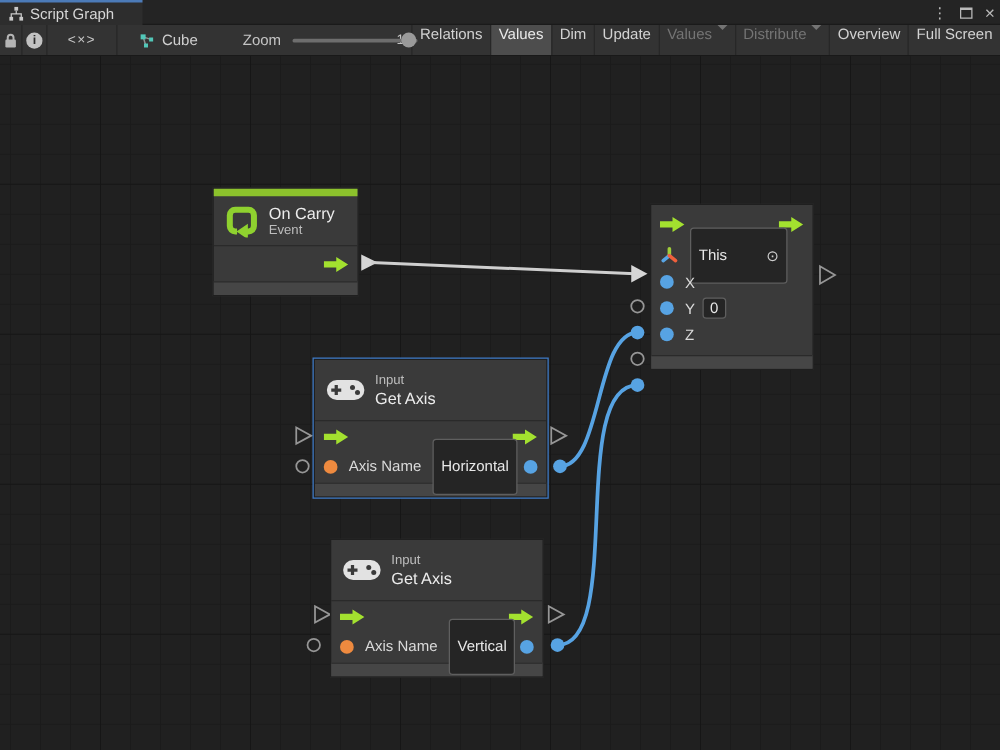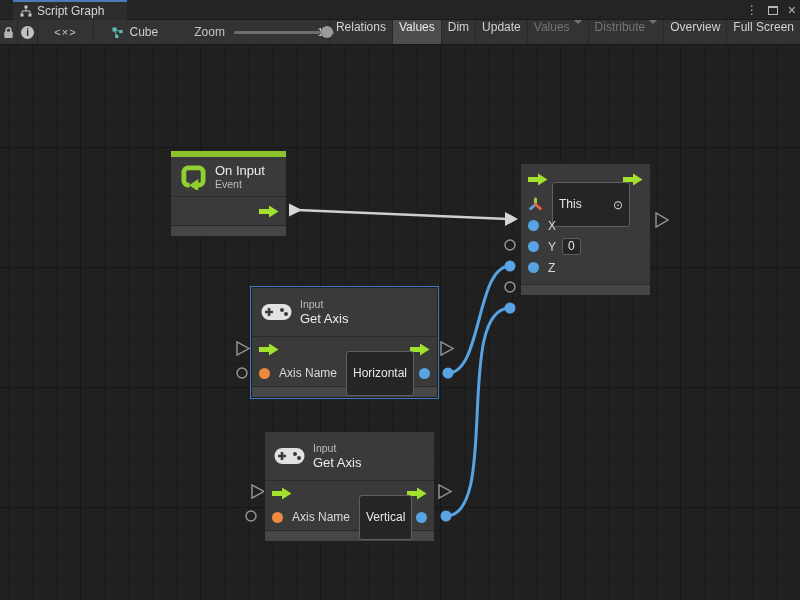--- a/index.html
+++ b/index.html
@@ -2,21 +2,21 @@
 <html><head>
 <meta charset="utf-8">
 <style>
   * { margin:0; padding:0; box-sizing:border-box; }
   html,body { width:800px; height:600px; overflow:hidden; background:#202020;
     font-family:"Liberation Sans", sans-serif; -webkit-font-smoothing:antialiased; }
 
   
   .titlebar { position:absolute; top:0; left:0; width:800px; height:20px;
     background:#242424; border-bottom:1px solid #1a1a1a; }
-  .tab { position:absolute; left:13px; top:0; width:114px; height:20px; background:#2d2d2d;
+  .tab { position:absolute; left:0; top:0; width:114px; height:20px; background:#2d2d2d;
     border-top:2px solid #4c7bb8; display:flex; align-items:center; gap:5px;
     padding-left:7px; color:#d6d6d6; font-size:12px; }
   .win-controls { position:absolute; right:4px; top:0; height:20px; display:flex;
     align-items:center; gap:10px; color:#b9b9b9; }
   .menu-dots { font-size:12px; letter-spacing:0; }
   .maxi { width:10px; height:9px; border:1px solid #b9b9b9; border-top-width:2px; display:inline-block; }
   .close-x { font-size:14px; line-height:14px; }
 
   
   .toolbar { position:absolute; top:20px; left:0; width:800px; height:25px; background:#333333;
@@ -194,21 +194,21 @@
   </svg>
 
   <div class="node" id="node-onupdate">
     <div class="strip"></div>
     <div class="node-hdr">
       <svg width="27" height="27" viewBox="0 0 28 28">
         <path d="M10 23 H8.5 a4.5 4.5 0 0 1 -4.5 -4.5 V9.5 a4.5 4.5 0 0 1 4.5 -4.5 H19.5 a4.5 4.5 0 0 1 4.5 4.5 V18.5 a4.5 4.5 0 0 1 -4.5 4.5 H18" fill="none" stroke="#8fd12f" stroke-width="5"></path>
         <polygon points="19,16.5 19,29.5 9.5,23" fill="#8fd12f"></polygon>
       </svg>
       <div>
-        <div class="t-big">On Input</div>
+        <div class="t-big">On Carry</div>
         <div class="t-small">Event</div>
       </div>
     </div>
     <div class="ctrl-row">
       <svg class="garrow right" width="20" height="13" viewBox="0 0 20 13">
         <polygon points="0,4 10,4 10,0.5 19.5,6.5 10,12.5 10,9 0,9" fill="#a3e12f"></polygon>
       </svg>
     </div>
     <div class="node-footer"></div>
   </div>

